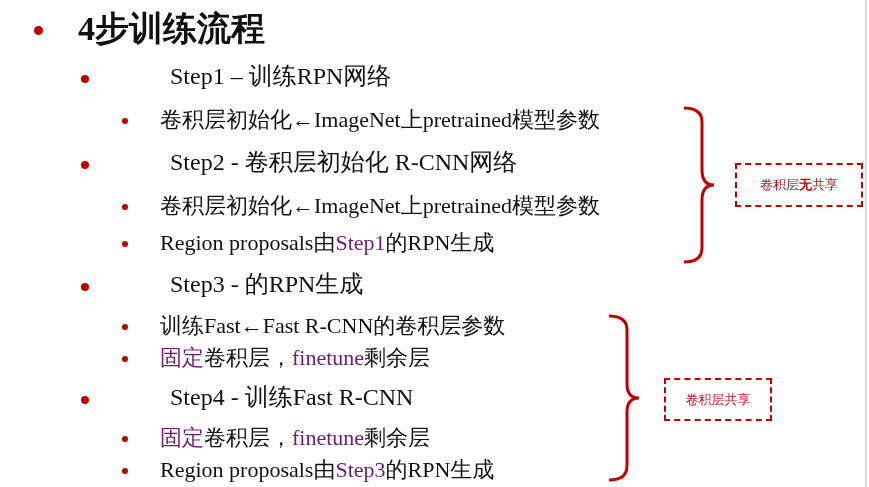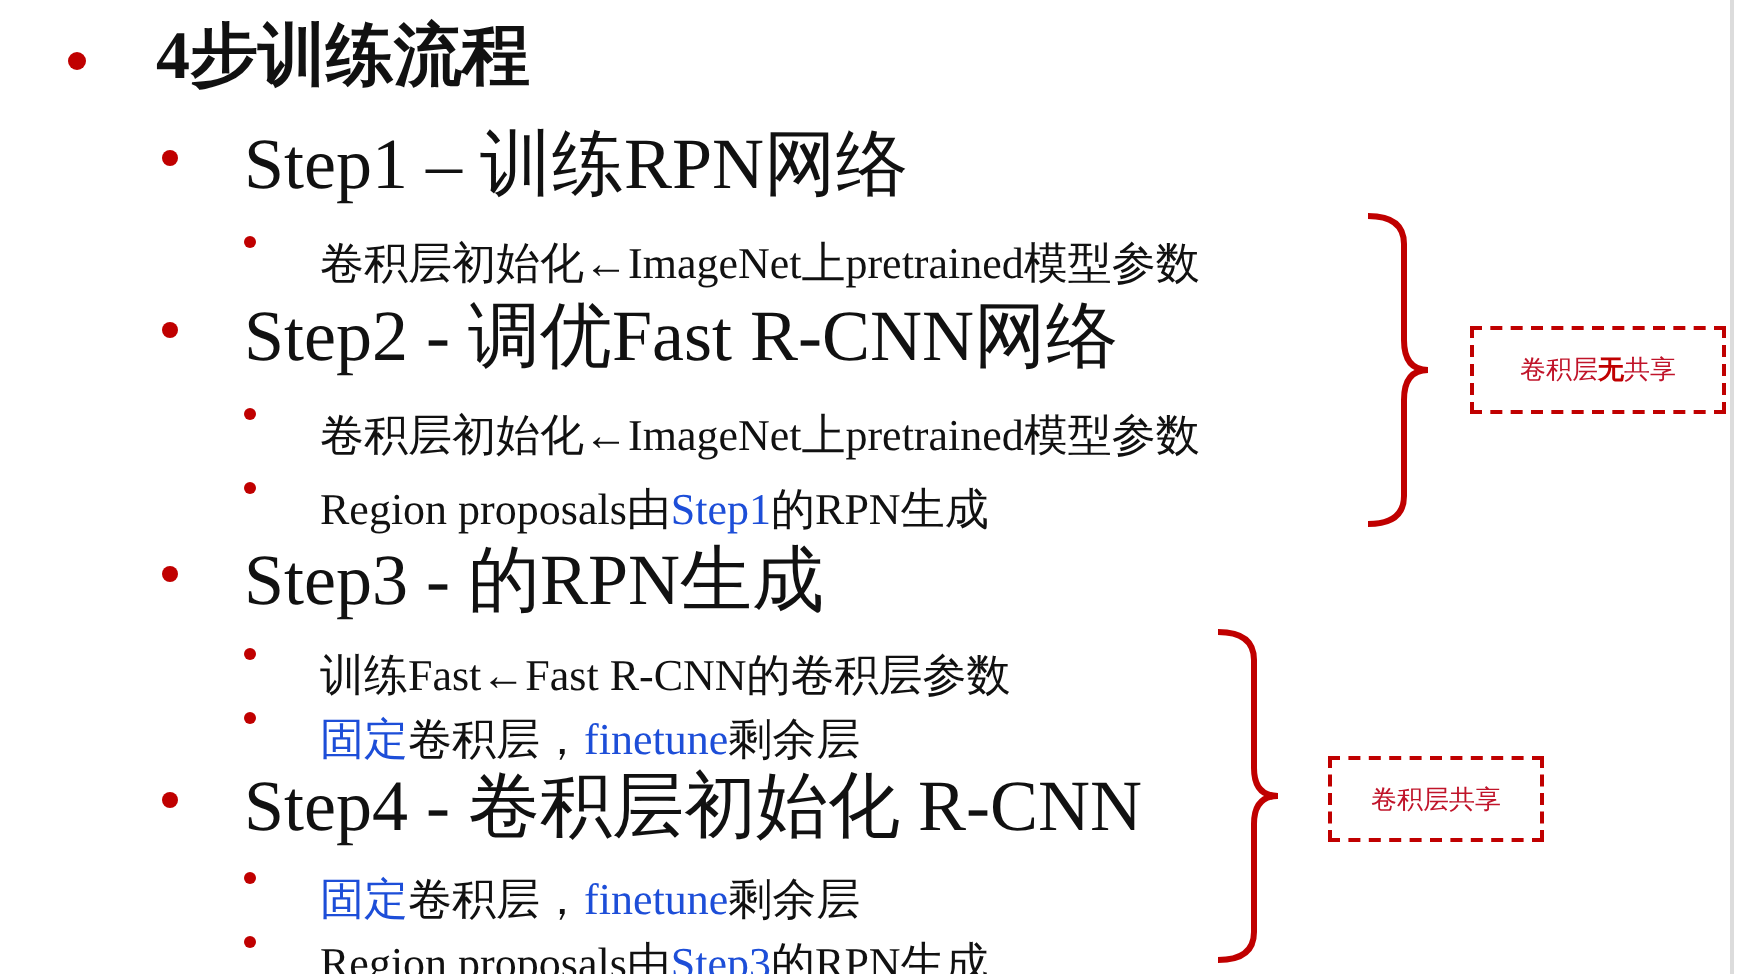--- a/index.html
+++ b/index.html
@@ -5,24 +5,24 @@
   html, body { margin:0; padding:0; }
   body { width:869px; height:487px; background:#ffffff; position:relative; overflow:hidden;
          font-family:"Liberation Serif","DejaVu Serif",serif; color:#111; }
   .edge { position:absolute; left:865px; top:0; width:2px; height:487px; background:#dcdcdc; }
   .row { position:absolute; white-space:nowrap; }
   .bullet { position:absolute; border-radius:50%; background:#c00000; }
   .l1 .bullet { width:9px; height:9px; }
   .l2 .bullet { width:8px; height:8px; }
   .l3 .bullet { width:6px; height:6px; }
   .l1 .txt { font-size:34px; }
-  .l2 .txt { font-size:36px; }
-  .l3 .txt { font-size:22px;margin-top:12px; }
+  .l2 .txt { font-size:24px;margin-left:48px; }
+  .l3 .txt { font-size:22px; }
   .txt { position:absolute; left:0; top:0; line-height:1; }
-  .red { color:#1d4ed8; }
+  .red { color:#701a75; }
   .brace { position:absolute; }
   .box { position:absolute; border:2px dashed #c00000; display:flex; align-items:center; justify-content:center;
          font-family:Liberation Mono, monospace; font-size:13px; color:#c0142a; box-sizing:border-box; }
   .box b { color:#c00000; font-weight:bold; }
 </style>
 </head>
 <body>
 
 <div class="edge"></div>
 
@@ -35,21 +35,21 @@
   <span class="bullet" style="left:1px;top:11px;"></span>
   <span class="txt" style="left:42px;">Step1 – 训练RPN网络</span>
 </div>
 <div class="row l3" style="left:122px;top:109px;">
   <span class="bullet" style="left:0;top:9px;"></span>
   <span class="txt" style="left:38px;">卷积层初始化←ImageNet上pretrained模型参数</span>
 </div>
 
 <div class="row l2" style="left:80px;top:150px;">
   <span class="bullet" style="left:1px;top:11px;"></span>
-  <span class="txt" style="left:42px;">Step2 - 调优Fast R-CNN网络</span>
+  <span class="txt" style="left:42px;">Step2 - 卷积层初始化 R-CNN网络</span>
 </div>
 <div class="row l3" style="left:122px;top:195px;">
   <span class="bullet" style="left:0;top:9px;"></span>
   <span class="txt" style="left:38px;">卷积层初始化←ImageNet上pretrained模型参数</span>
 </div>
 <div class="row l3" style="left:122px;top:232px;">
   <span class="bullet" style="left:0;top:9px;"></span>
   <span class="txt" style="left:38px;"><span>Region proposals由</span><span class="red">Step1</span><span>的RPN生成</span></span>
 </div>
 
@@ -61,21 +61,21 @@
   <span class="bullet" style="left:0;top:9px;"></span>
   <span class="txt" style="left:38px;">训练Fast←Fast R-CNN的卷积层参数</span>
 </div>
 <div class="row l3" style="left:122px;top:347px;">
   <span class="bullet" style="left:0;top:9px;"></span>
   <span class="txt" style="left:38px;"><span class="red">固定</span><span>卷积层，</span><span class="red">finetune</span><span>剩余层</span></span>
 </div>
 
 <div class="row l2" style="left:80px;top:385px;">
   <span class="bullet" style="left:1px;top:11px;"></span>
-  <span class="txt" style="left:42px;">Step4 - 卷积层初始化 R-CNN</span>
+  <span class="txt" style="left:42px;">Step4 - 训练Fast R-CNN</span>
 </div>
 <div class="row l3" style="left:122px;top:427px;">
   <span class="bullet" style="left:0;top:9px;"></span>
   <span class="txt" style="left:38px;"><span class="red">固定</span><span>卷积层，</span><span class="red">finetune</span><span>剩余层</span></span>
 </div>
 <div class="row l3" style="left:122px;top:459px;">
   <span class="bullet" style="left:0;top:9px;"></span>
   <span class="txt" style="left:38px;text-align:center;"><span>Region proposals由</span><span class="red">Step3</span><span>的RPN生成</span></span>
 </div>
 

